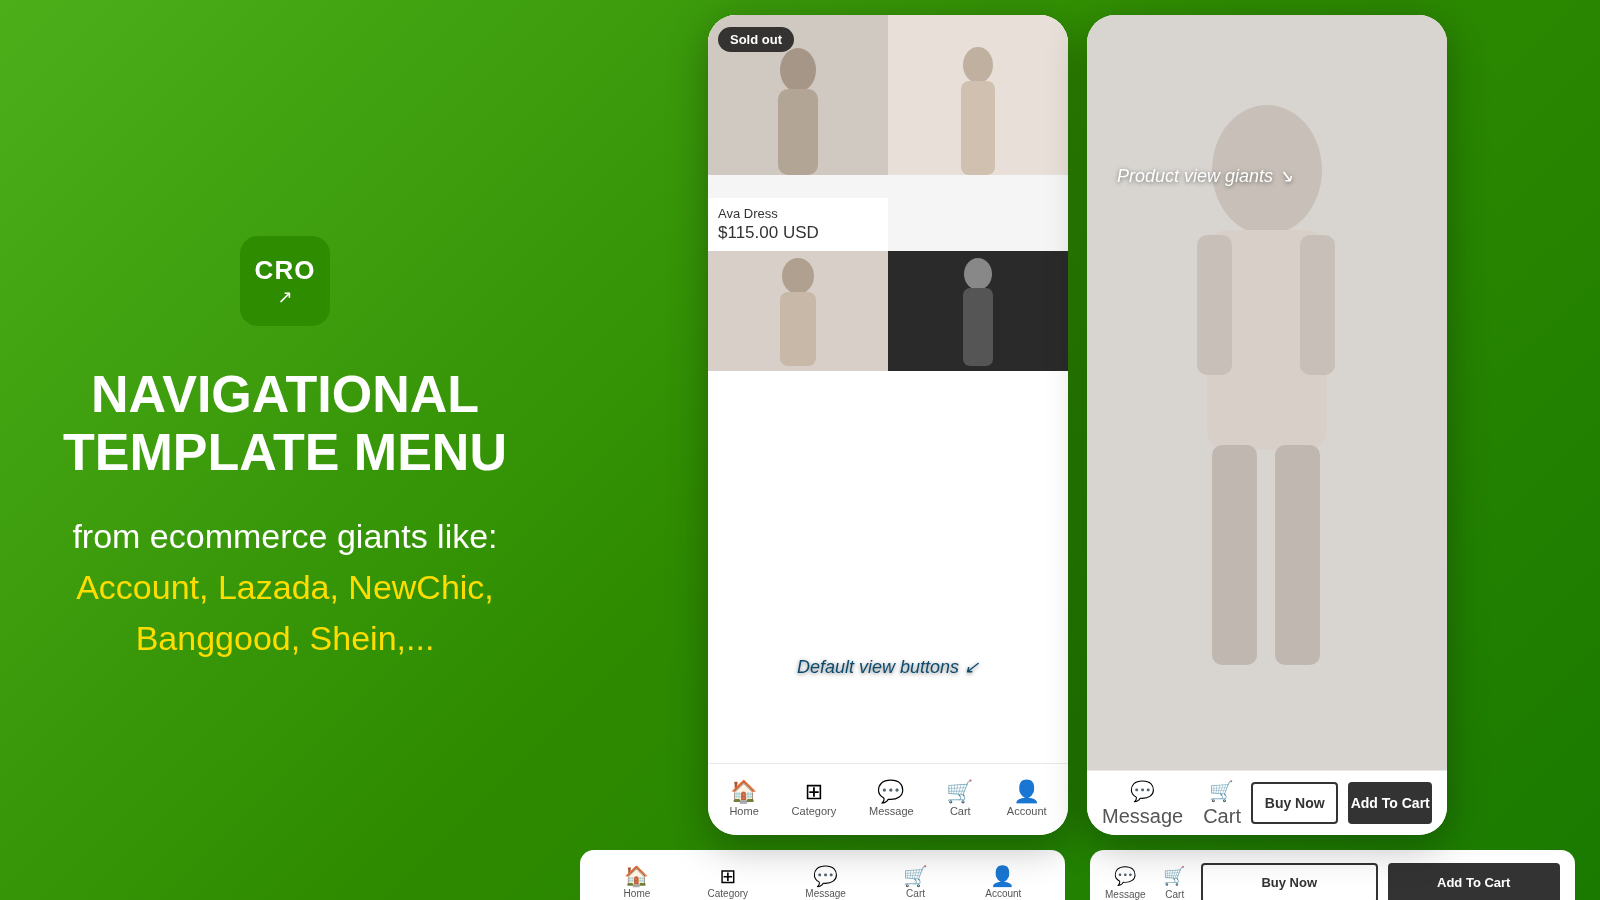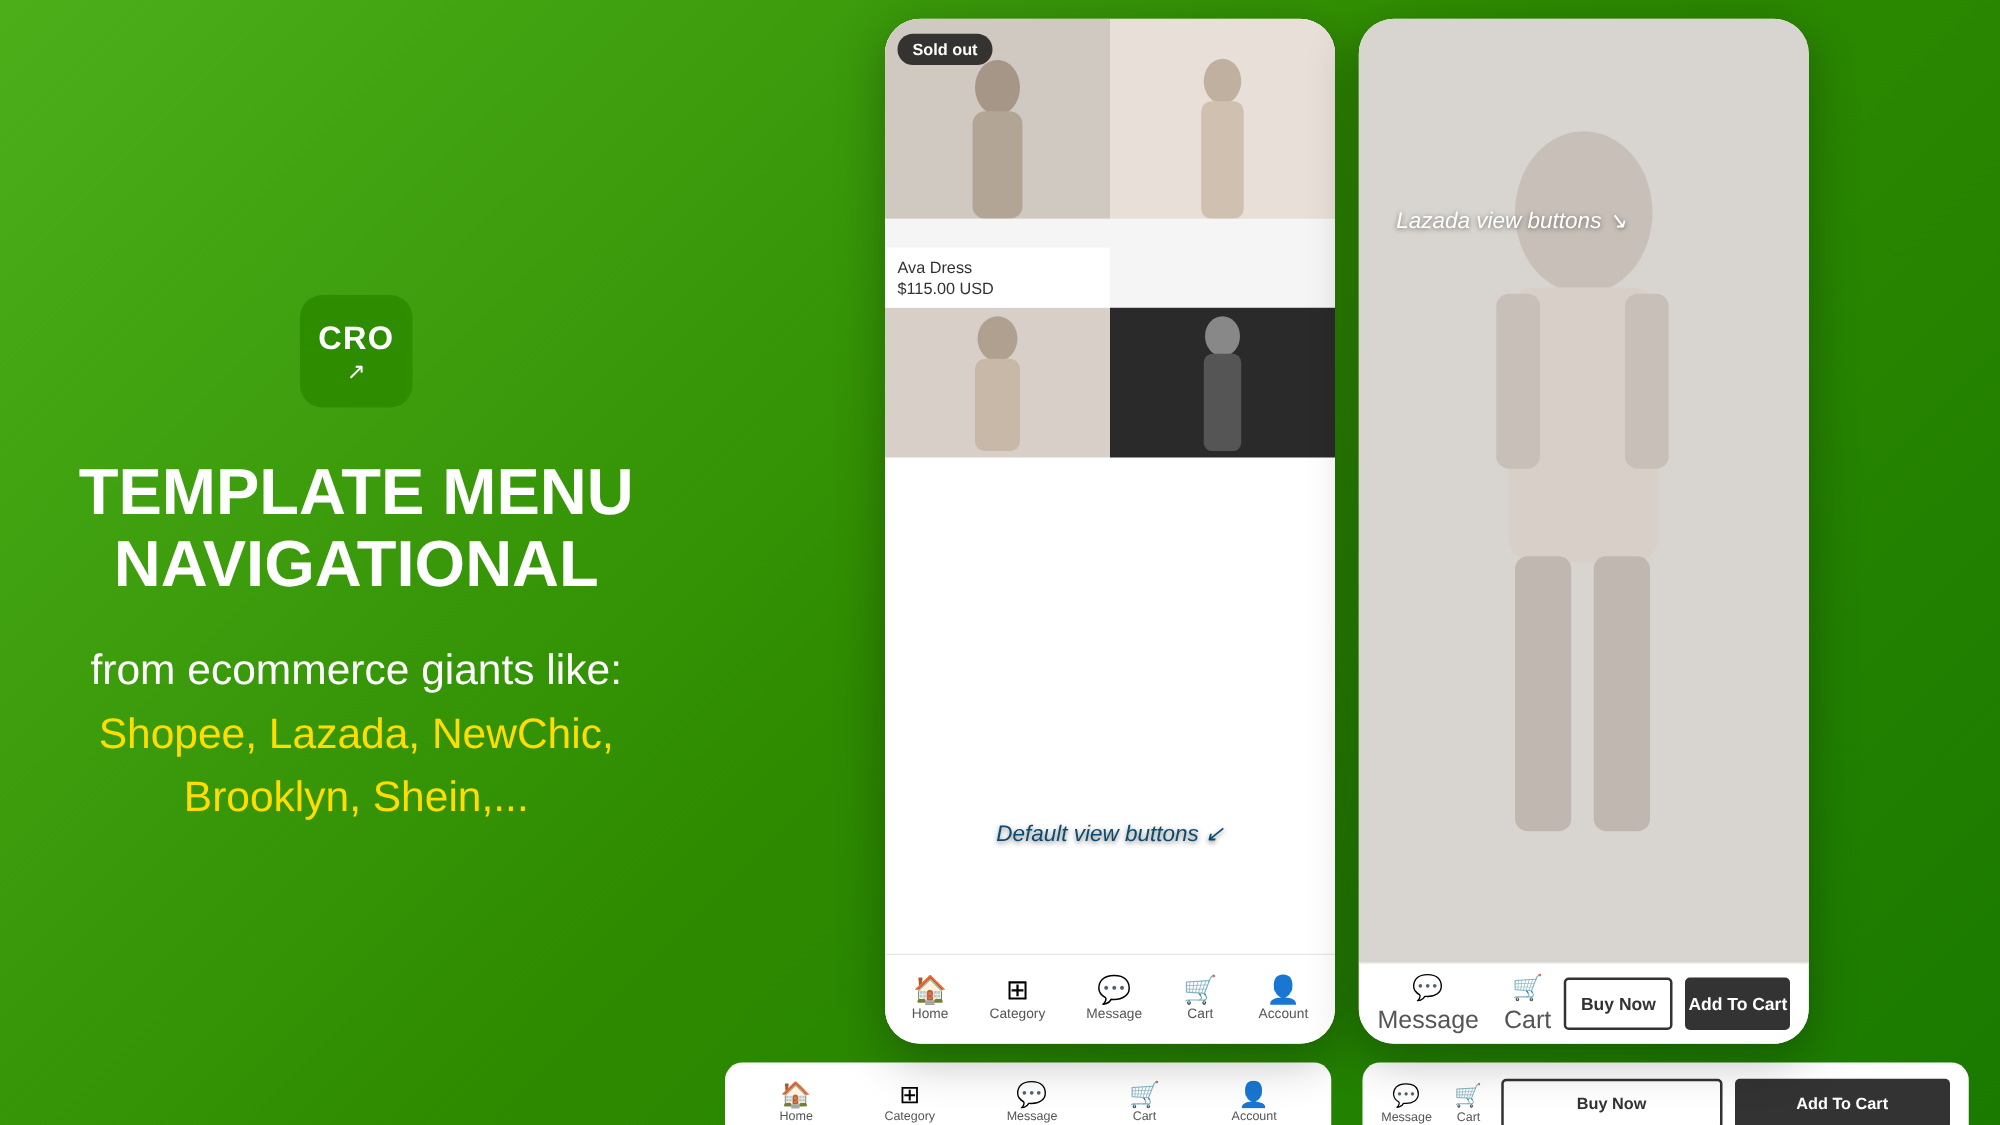--- a/index.html
+++ b/index.html
@@ -121,21 +121,21 @@
       padding: 8px 10px;
       background: white;
       margin-top: 23px;
     }
     .product-name {
       font-size: 13px;
       font-weight: 500;
       color: #333;
     }
     .product-price {
-      font-size: 13px;
+      font-size: 17px;
       color: #333;
       margin-top: 2px;
     }
     .product-card-bottom-img {
       width: 100%;
       height: 120px;
       background: #d8d0c8;
       display: flex;
       align-items: center;
       justify-content: center;
@@ -327,26 +327,26 @@
 <body>
 
 <div class="left-panel">
   <div class="logo">
     <div style="text-align:center">
       <div class="logo-text">CRO</div>
       <div class="logo-cursor">↗</div>
     </div>
   </div>
   <div class="main-title">
+    <div>NAVIGATIONAL</div>
     <div>TEMPLATE MENU</div>
-    <div>NAVIGATIONAL</div>
   </div>
   <div class="sub-title">
     <div>from ecommerce giants like:</div>
-    <div class="highlight">Shopee, Lazada, NewChic, Brooklyn, Shein,...</div>
+    <div class="highlight">Account, Lazada, NewChic, Banggood, Shein,...</div>
   </div>
 </div>
 
 <div class="main-content">
 
   <div class="phones-row">
 
     <div class="phone-mockup">
       <div class="phone-content">
 
@@ -427,21 +427,21 @@
         <svg width="320" height="680" viewBox="0 0 320 680">
           <ellipse cx="160" cy="80" rx="55" ry="65" fill="#c8c0b8"></ellipse>
           <rect x="100" y="140" width="120" height="220" rx="20" fill="#d8d0c8"></rect>
           <rect x="105" y="355" width="45" height="220" rx="10" fill="#c0b8b0"></rect>
           <rect x="168" y="355" width="45" height="220" rx="10" fill="#c0b8b0"></rect>
           <rect x="90" y="145" width="35" height="140" rx="10" fill="#c8c0b8"></rect>
           <rect x="193" y="145" width="35" height="140" rx="10" fill="#c8c0b8"></rect>
         </svg>
 
         <div style="position:absolute; top:150px; left:30px; font-style:italic; font-size:18px; color:white; text-shadow:0 1px 4px rgba(0,0,0,0.5); z-index:10; white-space:nowrap;">
-          Lazada view buttons ↘
+          Product view giants ↘
         </div>
       </div>
 
       <div class="product-bottom-bar">
         <div class="product-nav-icons">
           <div class="product-nav-icon">
             <span>💬</span>
             <span>Message</span>
           </div>
           <div class="product-nav-icon">

